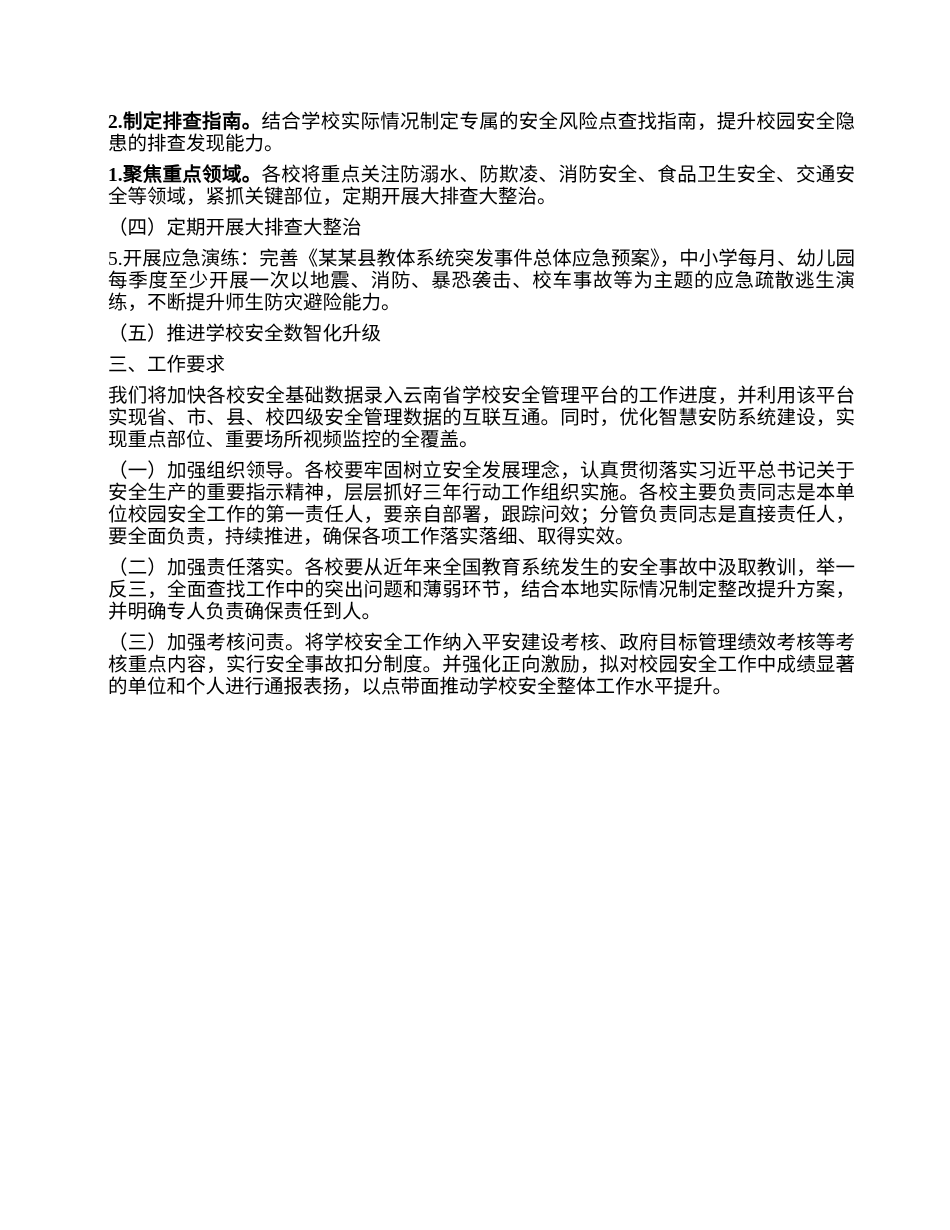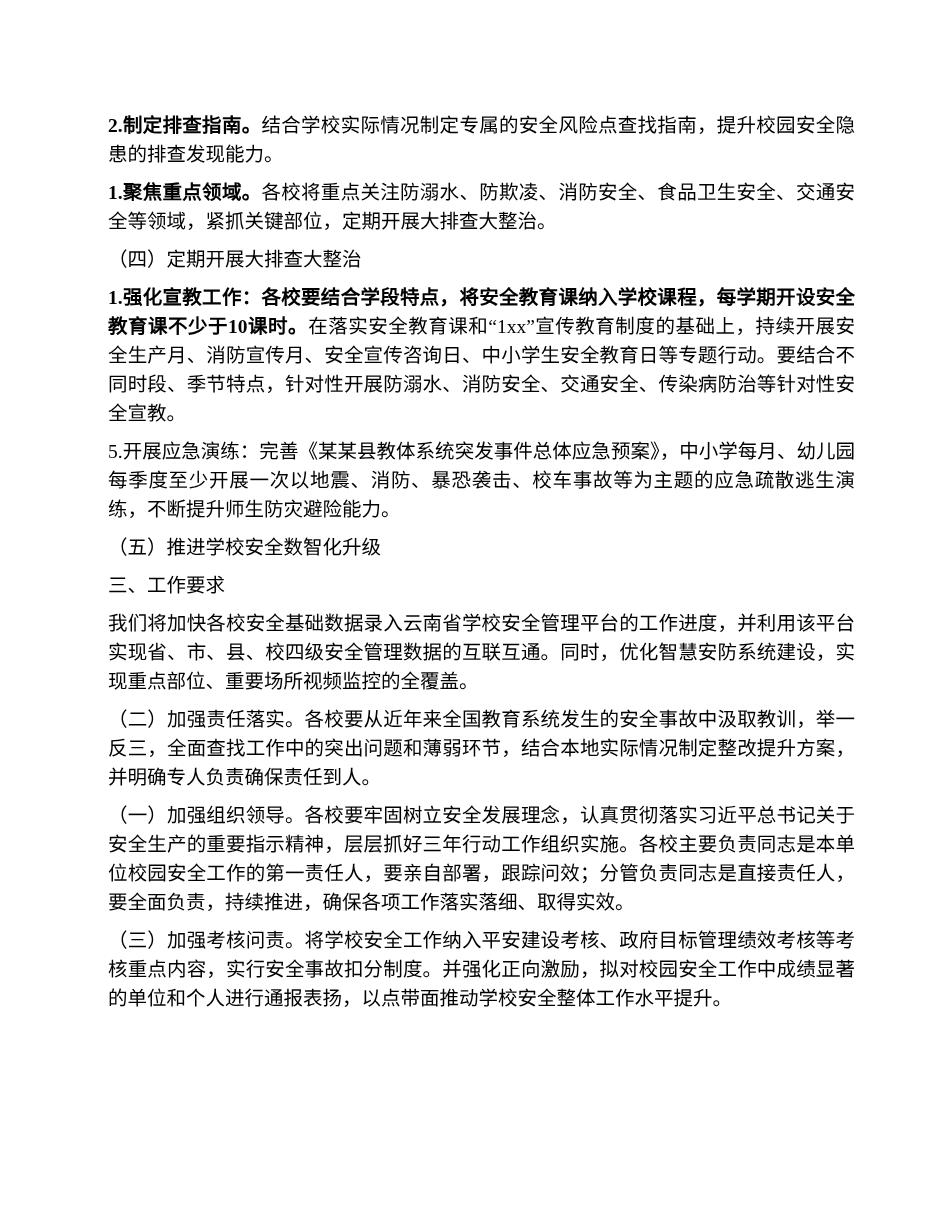--- a/index.html
+++ b/index.html
@@ -17,49 +17,48 @@
   .page {
     box-sizing: border-box;
     width: 950px;
     height: 1230px;
     padding: 111px 95px 0 108px;
     background: #ffffff;
   }
   .para {
     margin: 0 0 9px 0;
     font-size: 19.5px;
-    line-height: 29px;
+    line-height: 22px;
     text-align: justify;
     text-justify: inter-ideograph;
     word-break: break-all;
   }
   .para b {
     font-weight: bold;
   }
 </style>
 </head>
 <body>
 
 <div class="page">
 
   <p class="para"><b>2.制定排查指南。</b><span>结合学校实际情况制定专属的安全风险点查找指南，提升校园安全隐患的排查发现能力。</span></p>
 
   <p class="para"><b>1.聚焦重点领域。</b><span>各校将重点关注防溺水、防欺凌、消防安全、食品卫生安全、交通安全等领域，紧抓关键部位，定期开展大排查大整治。</span></p>
 
   <p class="para"><span>（四）定期开展大排查大整治</span></p>
 
-  <p class="para"><b>1.强化宣教工作：各校要结合学段特点，将安全教育课纳入学校课程，每学期开设安全教育课不少于10课时。</b><span>在落实安全教育课和“1xx”宣传教育制度的基础上，持续开展安全生产月、消防宣传月、安全宣传咨询日、中小学生安全教育日等专题行动。要结合不同时段、季节特点，针对性开展防溺水、消防安全、交通安全、传染病防治等针对性安全宣教。</span></p>
 
   <p class="para"><span>5.开展应急演练：完善《某某县教体系统突发事件总体应急预案》，中小学每月、幼儿园每季度至少开展一次以地震、消防、暴恐袭击、校车事故等为主题的应急疏散逃生演练，不断提升师生防灾避险能力。</span></p>
 
   <p class="para"><span>（五）推进学校安全数智化升级</span></p>
 
   <p class="para"><span>三、工作要求</span></p>
 
   <p class="para"><span>我们将加快各校安全基础数据录入云南省学校安全管理平台的工作进度，并利用该平台实现省、市、县、校四级安全管理数据的互联互通。同时，优化智慧安防系统建设，实现重点部位、重要场所视频监控的全覆盖。</span></p>
 
+  <p class="para"><span>（一）加强组织领导。各校要牢固树立安全发展理念，认真贯彻落实习近平总书记关于安全生产的重要指示精神，层层抓好三年行动工作组织实施。各校主要负责同志是本单位校园安全工作的第一责任人，要亲自部署，跟踪问效；分管负责同志是直接责任人，要全面负责，持续推进，确保各项工作落实落细、取得实效。</span></p>
+
   <p class="para"><span>（二）加强责任落实。各校要从近年来全国教育系统发生的安全事故中汲取教训，举一反三，全面查找工作中的突出问题和薄弱环节，结合本地实际情况制定整改提升方案，并明确专人负责确保责任到人。</span></p>
-
-  <p class="para"><span>（一）加强组织领导。各校要牢固树立安全发展理念，认真贯彻落实习近平总书记关于安全生产的重要指示精神，层层抓好三年行动工作组织实施。各校主要负责同志是本单位校园安全工作的第一责任人，要亲自部署，跟踪问效；分管负责同志是直接责任人，要全面负责，持续推进，确保各项工作落实落细、取得实效。</span></p>
 
   <p class="para"><span>（三）加强考核问责。将学校安全工作纳入平安建设考核、政府目标管理绩效考核等考核重点内容，实行安全事故扣分制度。并强化正向激励，拟对校园安全工作中成绩显著的单位和个人进行通报表扬，以点带面推动学校安全整体工作水平提升。</span></p>
 
 </div>
 
 </body></html>

